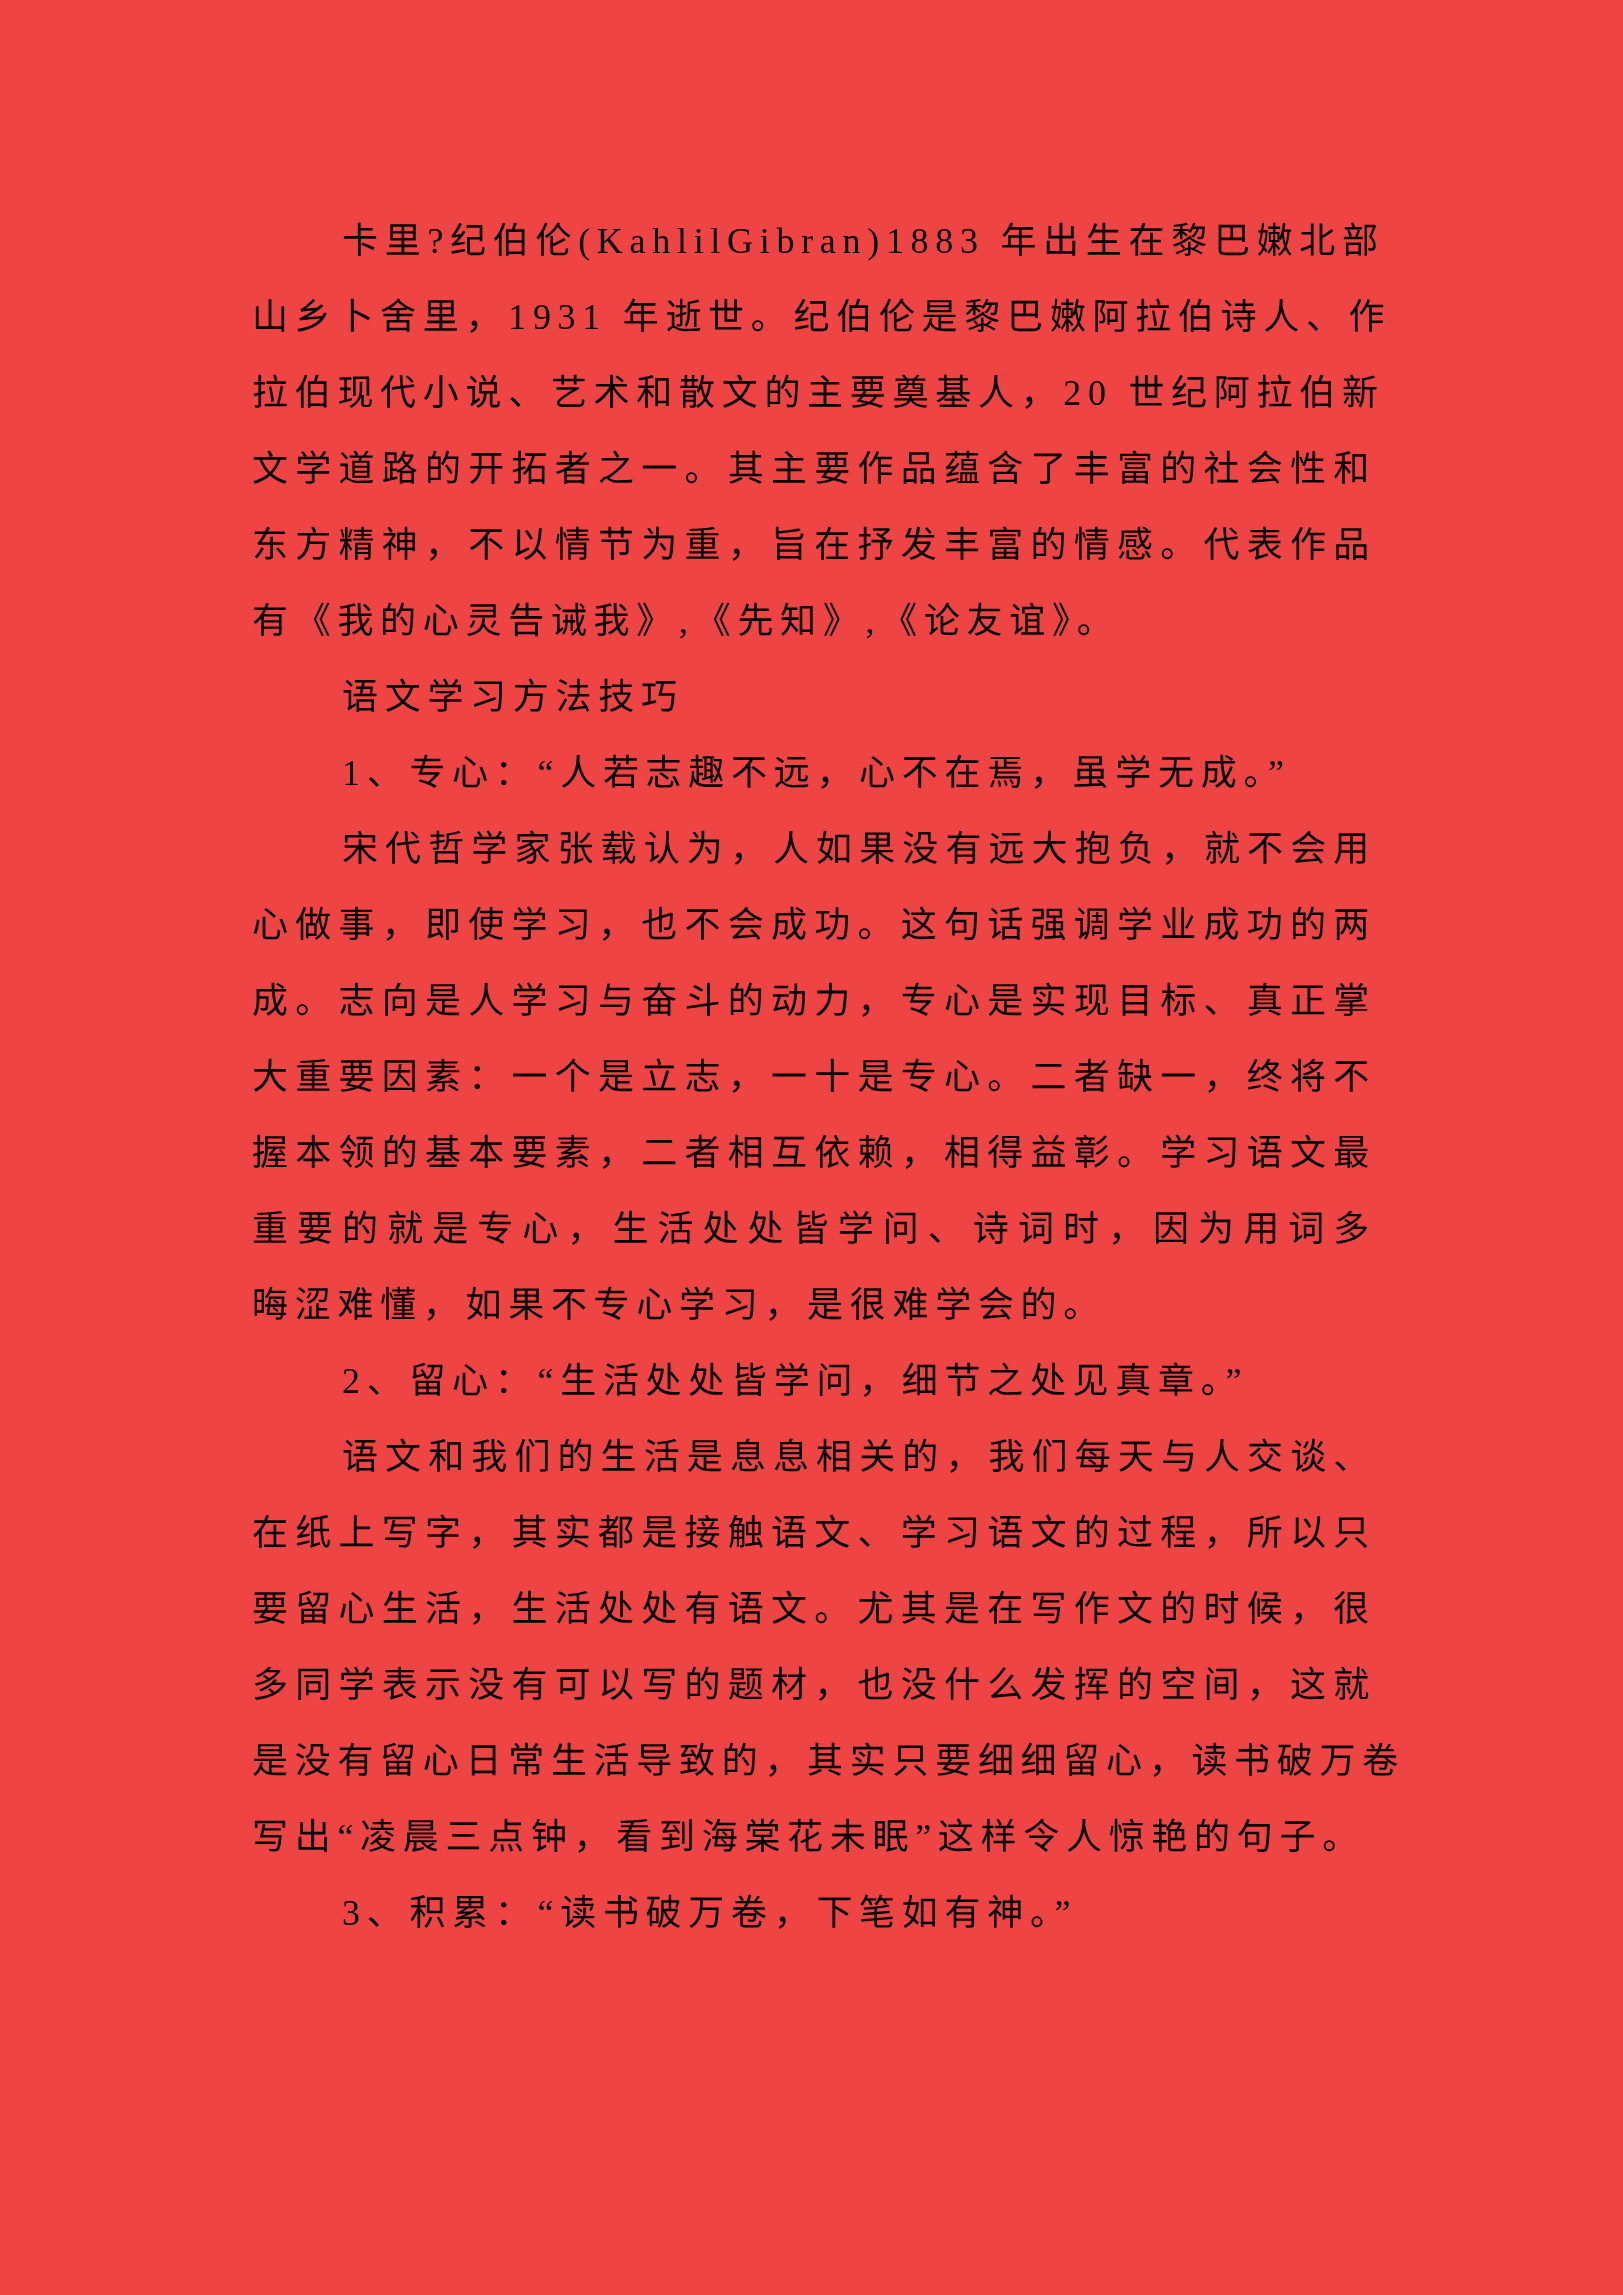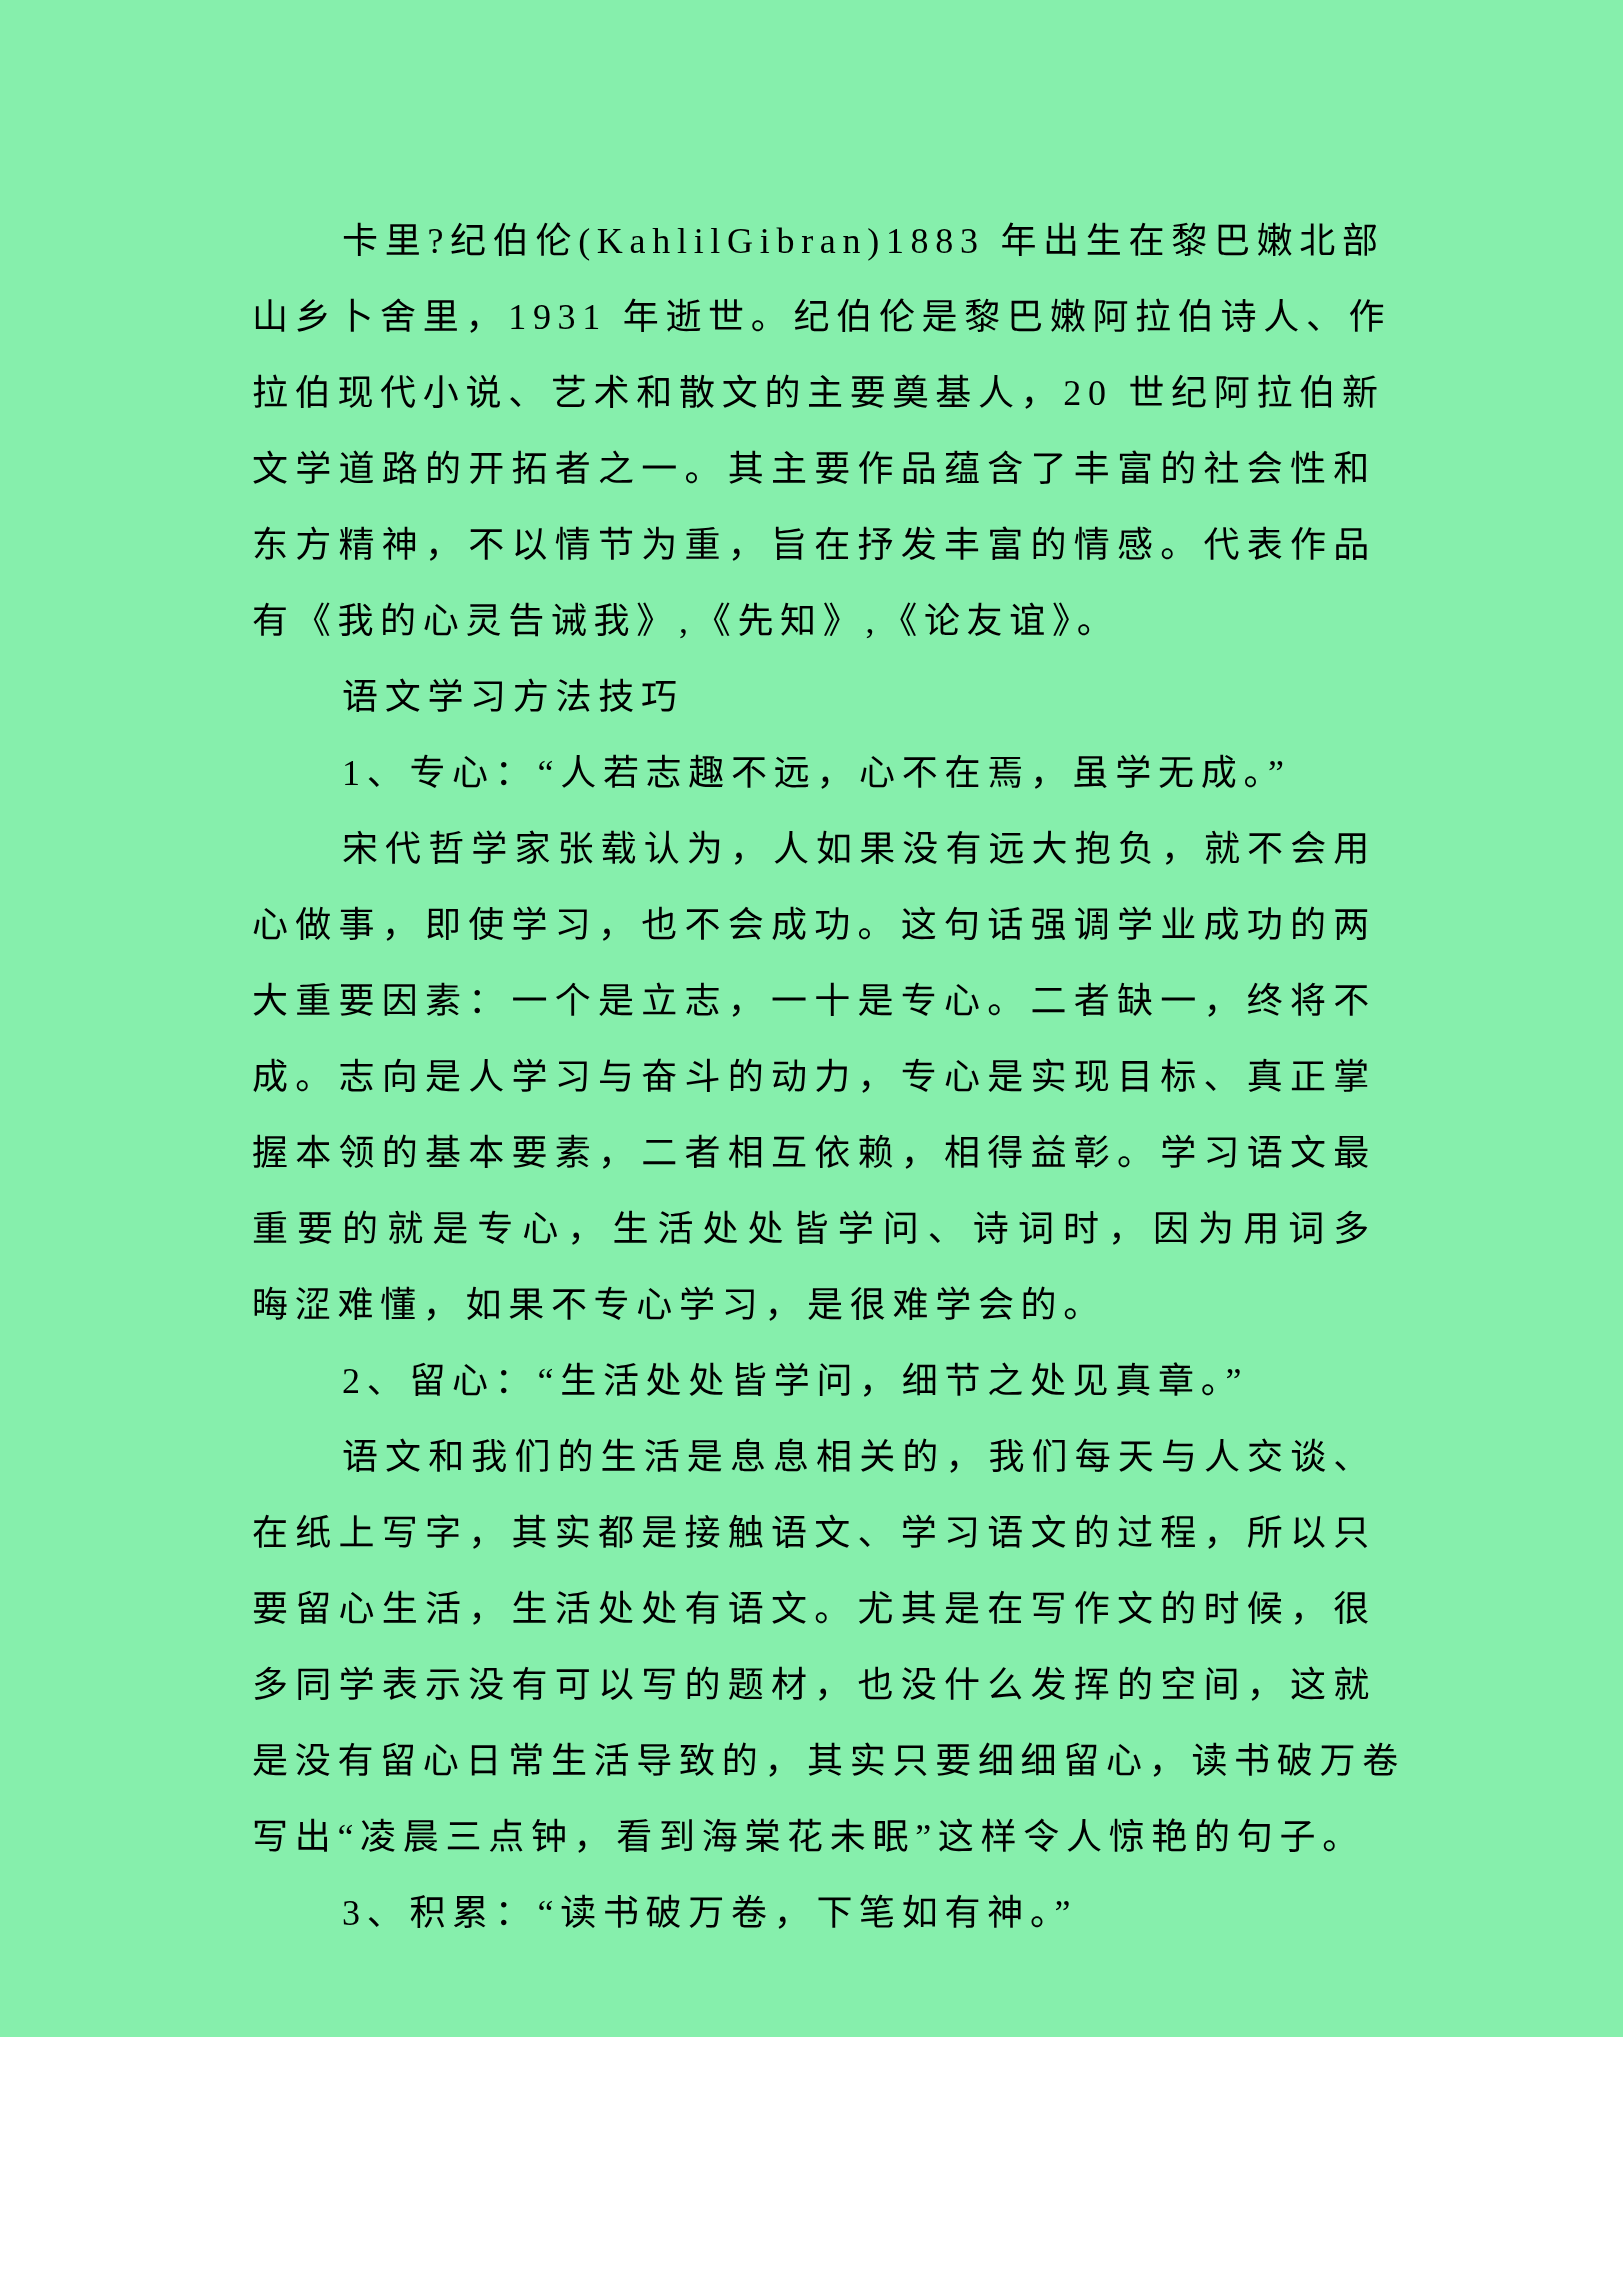--- a/index.html
+++ b/index.html
@@ -42,41 +42,41 @@
     text-indent: 90px;
   }
   .line.last {
     text-align: right;
     text-align-last: left;
   }
 </style>
 </head>
 <body>
 
-<div class="page" style="background: #86efac; color: rgb(0, 0, 0); width: 1623px; height: 2037px;">
+<div class="page" style="background: #ef4444; color: rgb(0, 0, 0); width: 1623px; height: 2295px;">
   <main class="text-block">
       <section class="paragraph">
         <div class="line indent">卡里?纪伯伦(KahlilGibran)1883 年出生在黎巴嫩北部</div>
         <div class="line">山乡卜舍里，1931 年逝世。纪伯伦是黎巴嫩阿拉伯诗人、作</div>
         <div class="line">拉伯现代小说、艺术和散文的主要奠基人，20 世纪阿拉伯新</div>
         <div class="line">文学道路的开拓者之一。其主要作品蕴含了丰富的社会性和</div>
         <div class="line">东方精神，不以情节为重，旨在抒发丰富的情感。代表作品</div>
         <div class="line last">有《我的心灵告诫我》,《先知》,《论友谊》。</div>
       </section>
       <section class="paragraph">
         <div class="line indent last">语文学习方法技巧</div>
       </section>
       <section class="paragraph">
         <div class="line indent last">1、专心：“人若志趣不远，心不在焉，虽学无成。”</div>
       </section>
       <section class="paragraph">
         <div class="line indent">宋代哲学家张载认为，人如果没有远大抱负，就不会用</div>
         <div class="line">心做事，即使学习，也不会成功。这句话强调学业成功的两</div>
+        <div class="line">成。志向是人学习与奋斗的动力，专心是实现目标、真正掌</div>
         <div class="line">大重要因素：一个是立志，一十是专心。二者缺一，终将不</div>
-        <div class="line">成。志向是人学习与奋斗的动力，专心是实现目标、真正掌</div>
         <div class="line">握本领的基本要素，二者相互依赖，相得益彰。学习语文最</div>
         <div class="line">重要的就是专心，生活处处皆学问、诗词时，因为用词多</div>
         <div class="line last">晦涩难懂，如果不专心学习，是很难学会的。</div>
       </section>
       <section class="paragraph">
         <div class="line indent last">2、留心：“生活处处皆学问，细节之处见真章。”</div>
       </section>
       <section class="paragraph">
         <div class="line indent">语文和我们的生活是息息相关的，我们每天与人交谈、</div>
         <div class="line">在纸上写字，其实都是接触语文、学习语文的过程，所以只</div>

